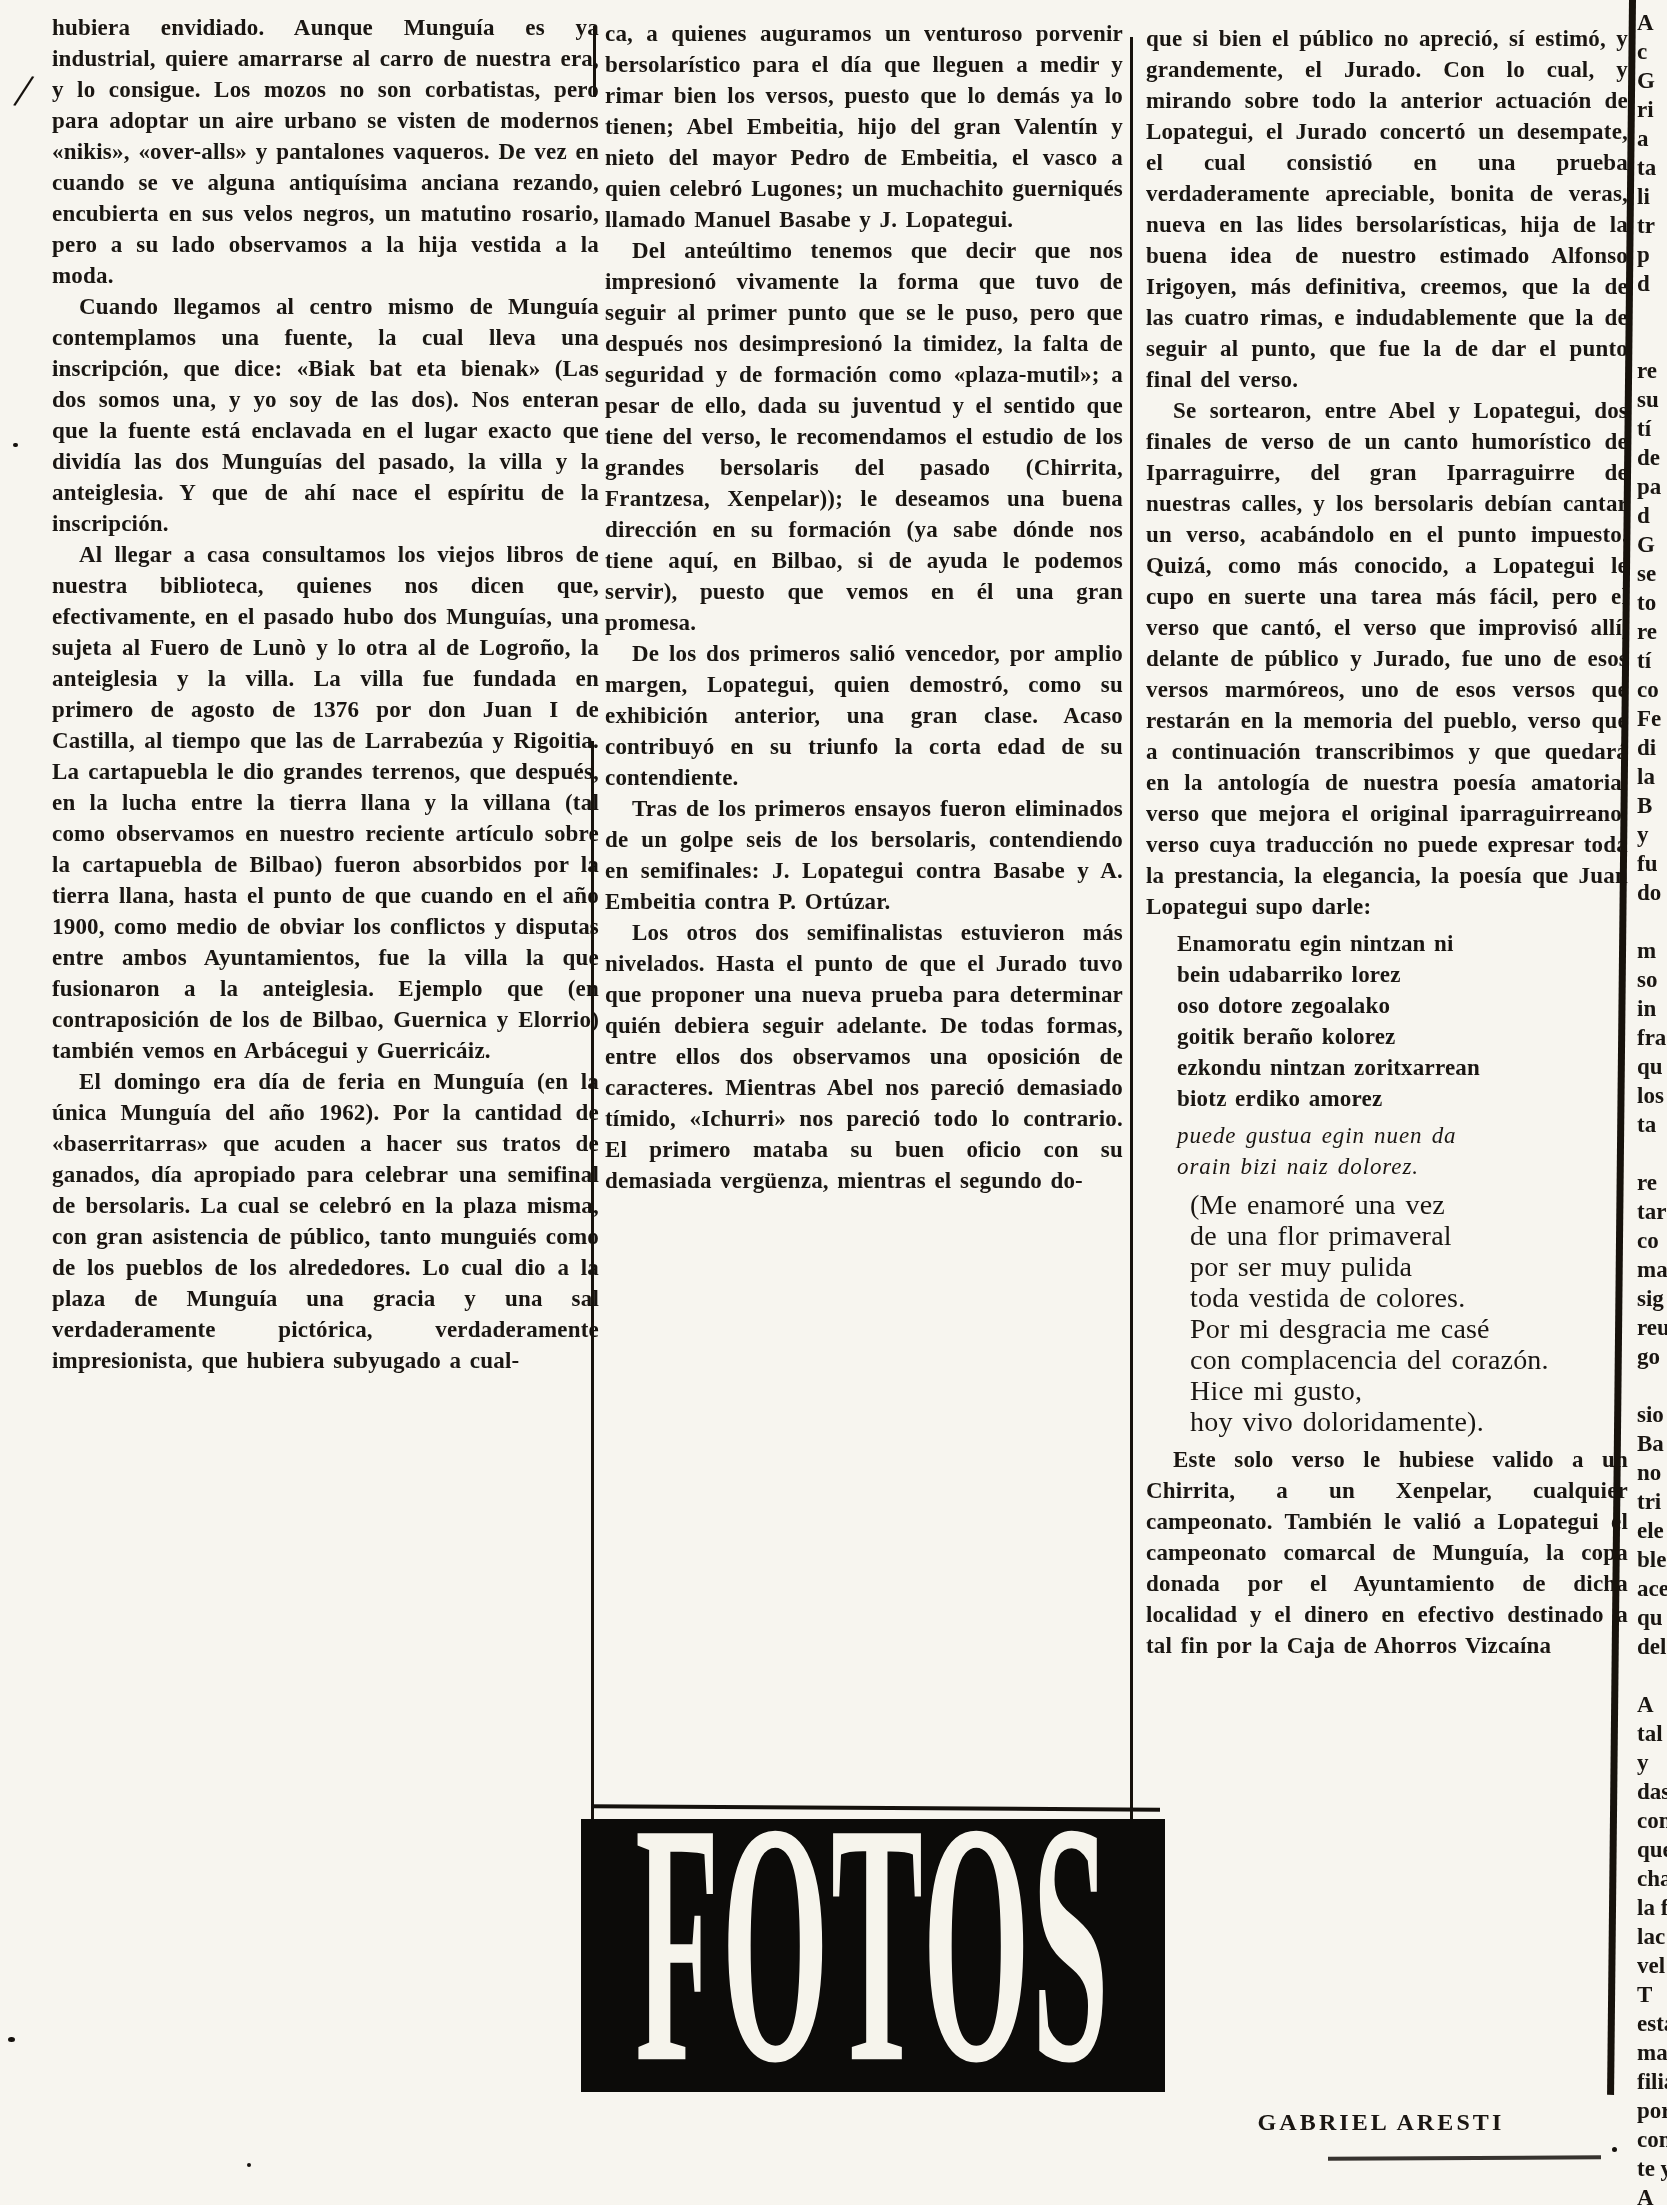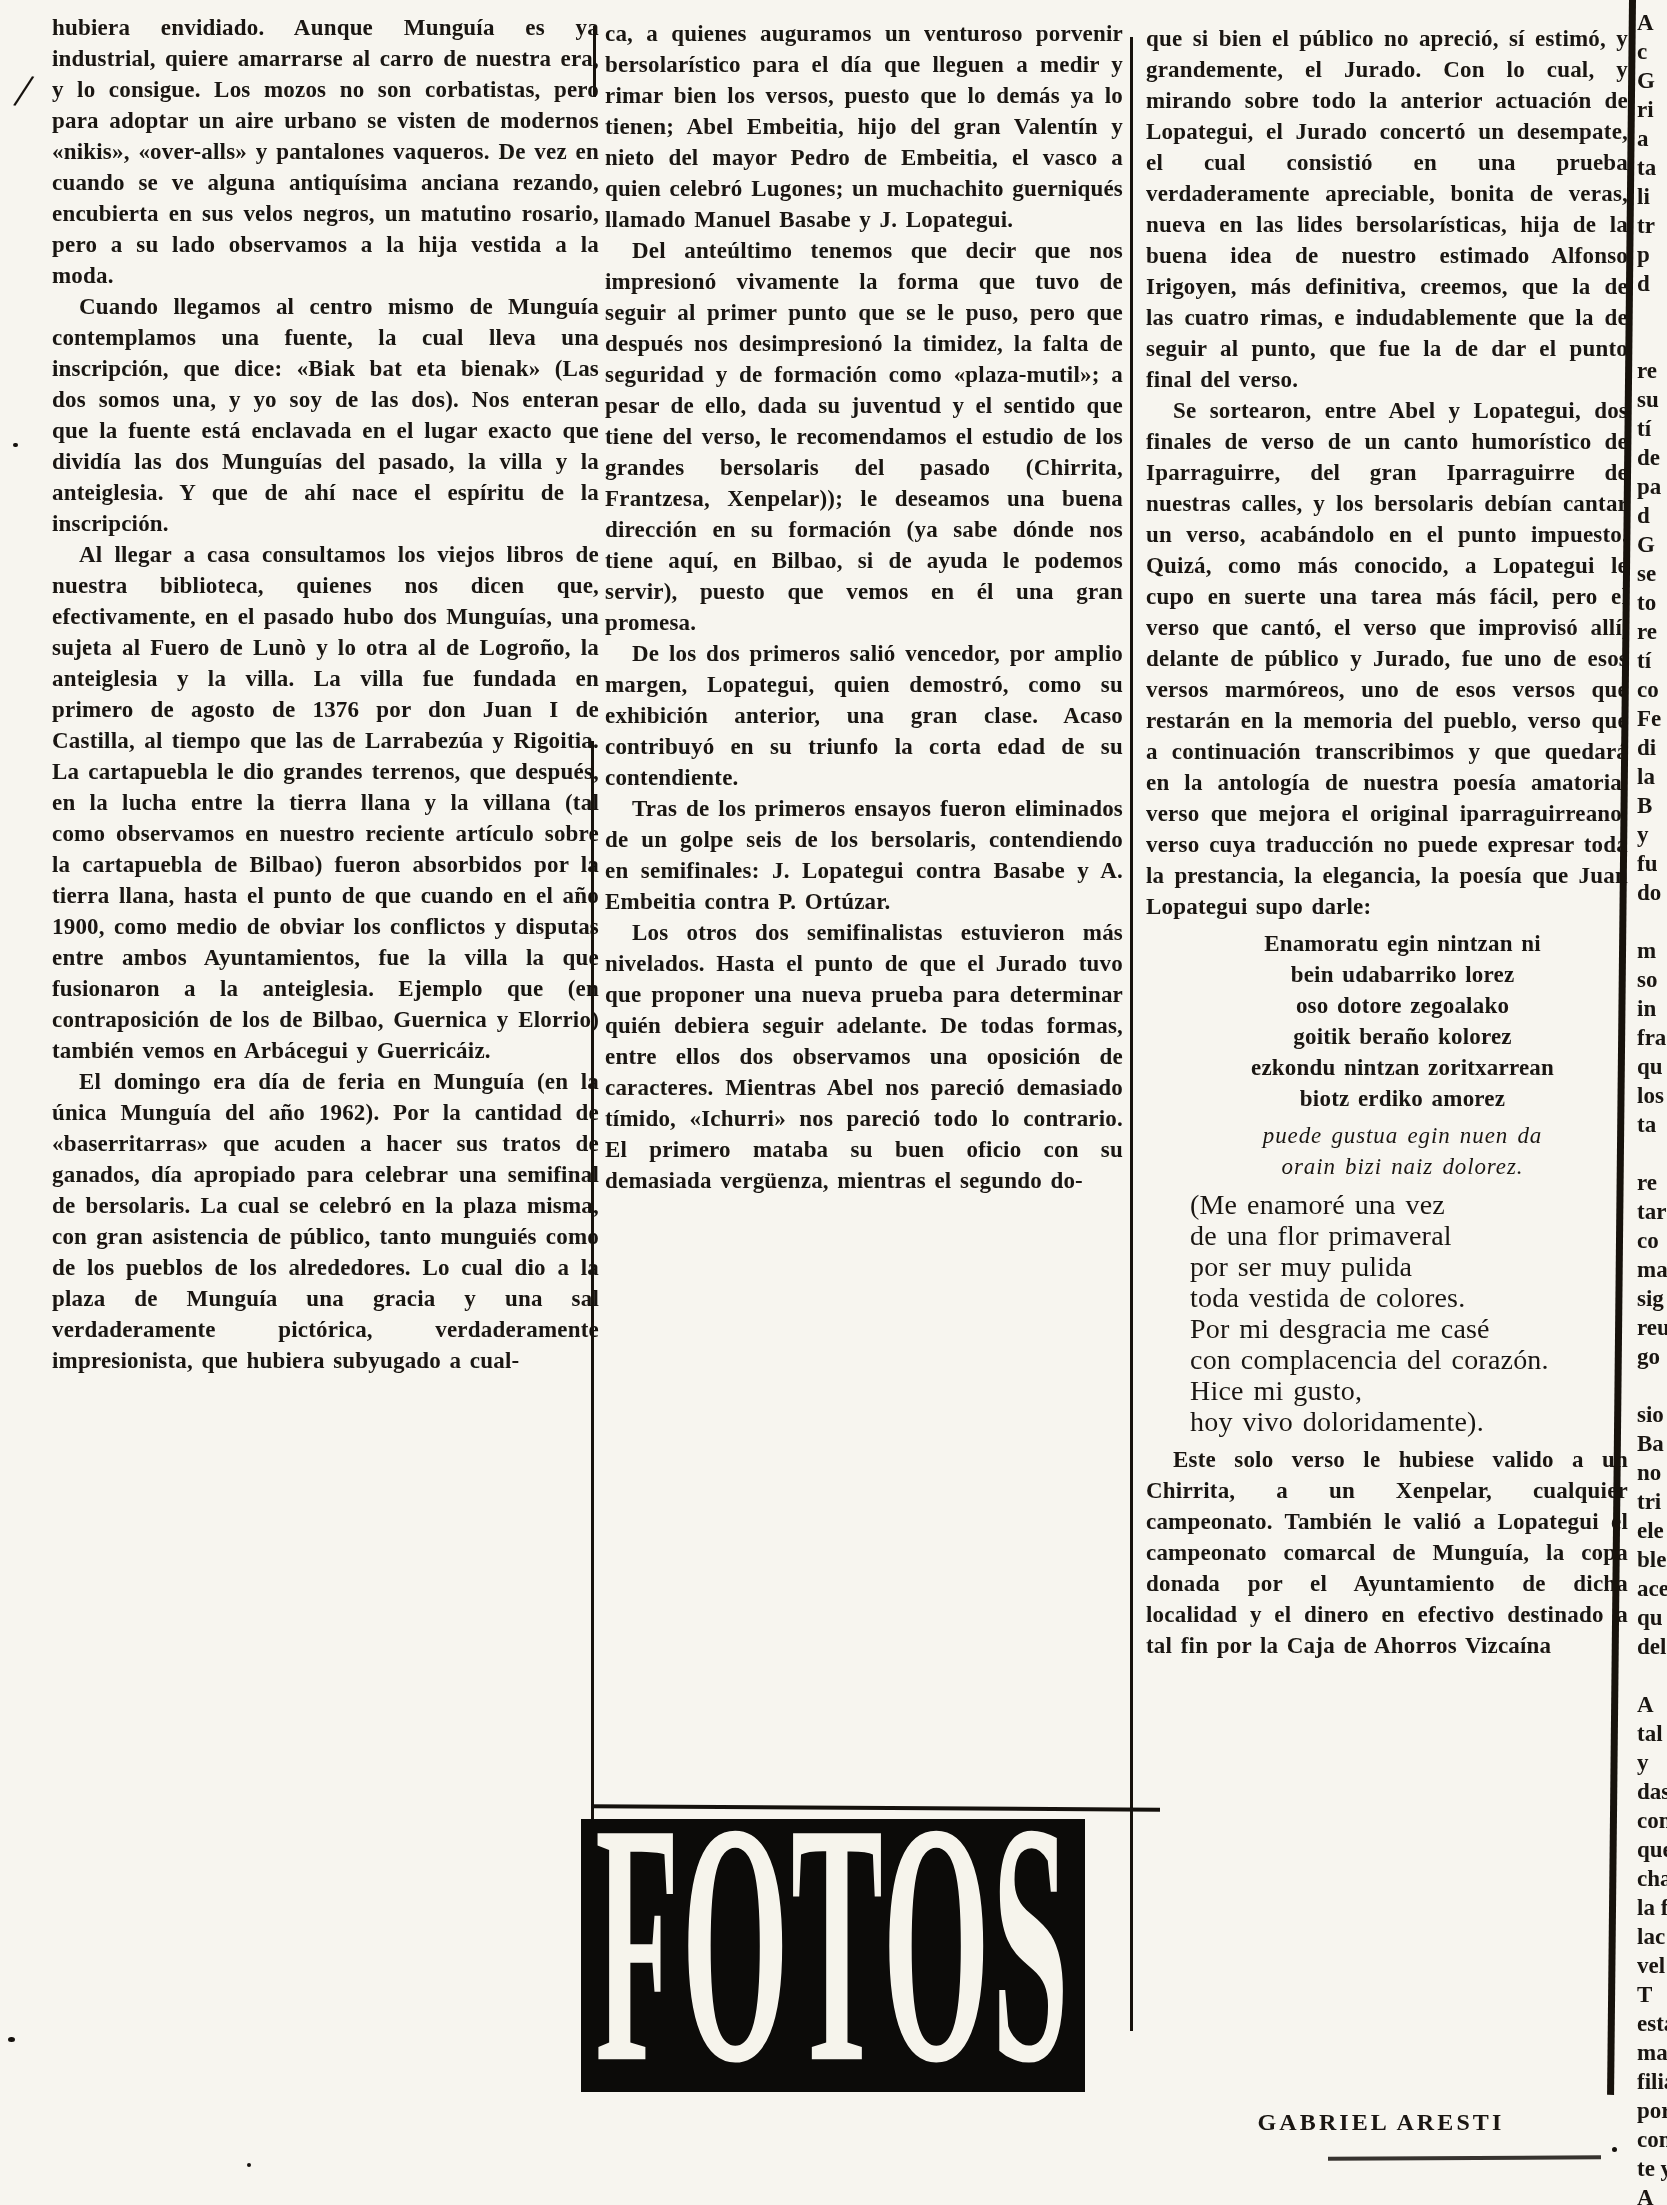--- a/index.html
+++ b/index.html
@@ -17,21 +17,21 @@
     font-size:23px;
     line-height:31px;
     text-align:justify;
     word-spacing:2.6px;
     letter-spacing:0.2px;
   }
   .col p{margin:0;}
   .col p.indent{text-indent:27px;}
   .poem{
     margin:6.2px 0 2.6px 31px;
-    text-align:center;
+    text-align:left;
     font-size:23px;line-height:31px;
   }
   .poem-line{white-space:nowrap;}
   .poem-ital .poem-line{font-style:italic;font-weight:400;letter-spacing:0.9px;}
   .translation{
     margin:7px 0 7px 44px;
     text-align:left;
     font-weight:400;
     font-size:28px;line-height:31px;
   }
@@ -47,21 +47,21 @@
     position:absolute;
     left:1328px;top:2156px;width:273px;height:4.4px;
     background:#15110d;opacity:.85;
     transform:rotate(-0.3deg);
   }
   .rule-v{position:absolute;width:3.1px;background:#17120c;}
   .rule-v.thick{width:6.6px;transform-origin:top center;transform:rotate(0.6deg);}
   .rule-h{position:absolute;height:4px;background:#15110d;}
   .fotos{
     position:absolute;
-    left:581px;top:1819px;width:504px;height:273px;
+    left:581px;top:1819px;width:584px;height:273px;
     background:#0c0b09;
     display:flex;align-items:center;justify-content:center;
     overflow:hidden;
   }
   .fotos span{
     color:#f6f4ec;
     font-weight:700;
     font-size:238px;
     line-height:238px;
     letter-spacing:3.5px;

